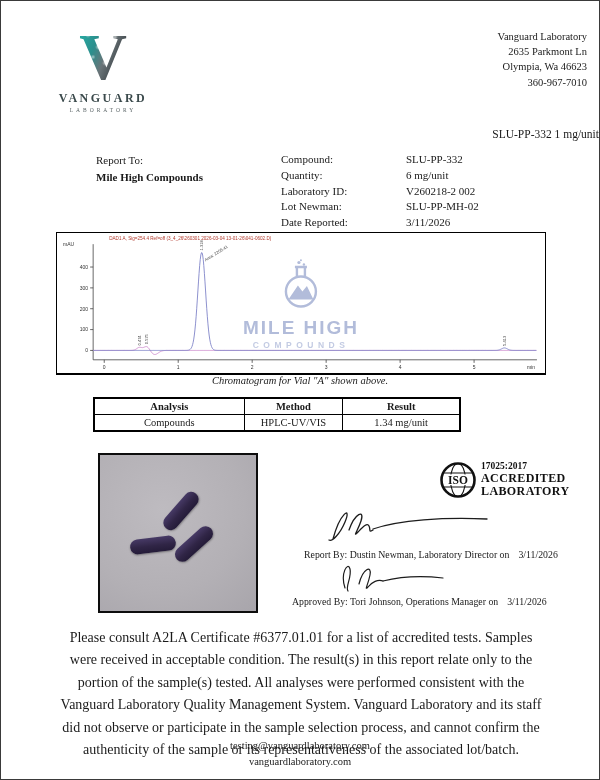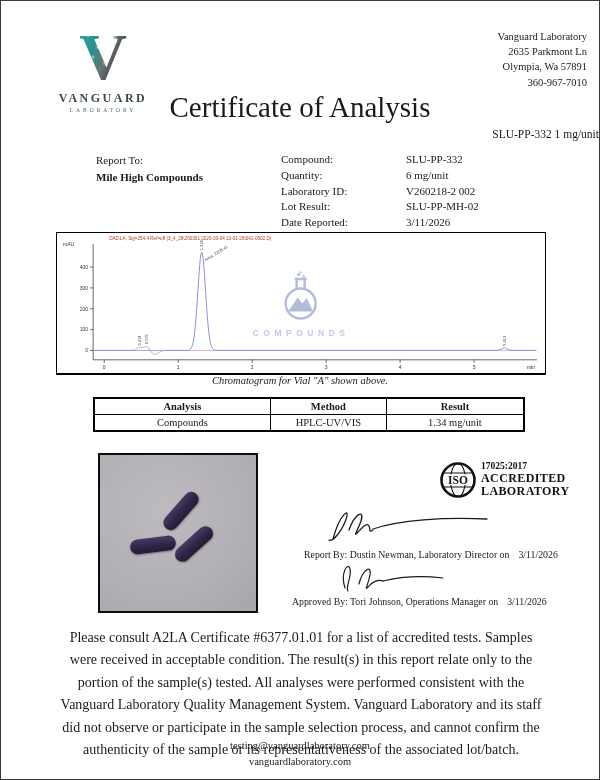--- a/index.html
+++ b/index.html
@@ -28,21 +28,21 @@
                border:1px solid #000;border-bottom:2px solid #000;background:#fff;}
   .chrom-panel svg.plot{position:absolute;left:0;top:0;width:100%;height:100%;}
   .watermark{position:absolute;left:50%;top:51%;transform:translate(-50%,-50%);
              text-align:center;font-family:"Liberation Sans",sans-serif;pointer-events:none;}
   .wm-text1{font-weight:bold;font-size:19px;letter-spacing:2px;color:#b2bcda;margin-top:2px;}
   .wm-text2{font-weight:bold;font-size:8.5px;letter-spacing:4.5px;color:#c3cbe3;margin-top:1px;}
   .caption{position:absolute;left:0;top:374px;width:100%;text-align:center;
            font-style:italic;font-size:10.5px;}
 
   
-  table.results{position:absolute;left:92px;top:396px;width:432px;border-collapse:collapse;
+  table.results{position:absolute;left:92px;top:396px;width:368px;border-collapse:collapse;
                 border:2px solid #000;font-size:10.5px;}
   table.results th,table.results td{border:1px solid #000;text-align:center;padding:2px 4px;}
   table.results th{font-weight:bold;}
 
   
   .photo{position:absolute;left:97px;top:452px;width:156px;height:156px;border:2px solid #0d0d0d;
          background:radial-gradient(circle at 40% 35%,#bebbc0 0%,#b3b0b5 60%,#a8a5ab 100%);}
   .capsule{position:absolute;width:46px;height:15px;border-radius:8px;
            background:linear-gradient(180deg,#473a66 0%,#302546 55%,#241b38 100%);
            box-shadow:0 1px 2px rgba(0,0,0,0.35);}
@@ -96,25 +96,24 @@
           <circle cx="40" cy="34" r="2.5"></circle>
       </g>
     </svg>
     <div class="logo-name">VANGUARD</div>
     <div class="logo-sub">LABORATORY</div>
   </div>
 
   <div class="address">
     <div>Vanguard Laboratory</div>
     <div>2635 Parkmont Ln</div>
-    <div>Olympia, Wa 57891</div>
+    <div>Olympia, Wa 46623</div>
     <div>360-967-7010</div>
   </div>
 
-  <div class="title">Certificate of Analysis</div>
   <div class="subtitle">SLU-PP-332 1 mg/unit</div>
 
   <div class="report-to">
     <div>Report To:</div>
     <div class="bold">Mile High Compounds</div>
   </div>
 
   <div class="details">
     <div class="row">
       <span class="lbl">Compound:</span>
@@ -122,21 +121,21 @@
       </div>
     <div class="row">
       <span class="lbl">Quantity:</span>
       <span class="val">6 mg/unit</span>
       </div>
     <div class="row">
       <span class="lbl">Laboratory ID:</span>
       <span class="val">V260218-2 002</span>
       </div>
     <div class="row">
-      <span class="lbl">Lot Result:</span>
+      <span class="lbl">Lot Newman:</span>
       <span class="val">SLU-PP-MH-02</span>
       </div>
     <div class="row">
       <span class="lbl">Date Reported:</span>
       <span class="val">3/11/2026</span>
       </div>
   </div>
 
   <div class="chrom-panel">
     <div class="watermark">
@@ -145,20 +144,21 @@
           <circle cx="27" cy="33" r="15"></circle>
           <path d="M23 19 L23 9 M31 19 L31 9 M21 8.5 L33 8.5"></path>
         </g>
         <g fill="#b2bcda">
           <circle cx="25" cy="4" r="1.6"></circle>
             <circle cx="30" cy="6" r="1.2"></circle>
             <circle cx="27" cy="1.8" r="1"></circle>
           <path d="M14.5 41 L24 27 L28.5 33 L33 27.5 L39.5 41 Z"></path>
         </g>
       </svg>
+      <div class="wm-text1">MILE HIGH</div>
       <div class="wm-text2">COMPOUNDS</div>
     </div>
     <svg class="plot" id="chromSvg" viewBox="0 0 486 138" preserveAspectRatio="none">
         <line x1="36" y1="125" x2="478" y2="125" stroke="#444444" stroke-width="0.8"></line>
         <line x1="36" y1="11" x2="36" y2="125" stroke="#444444" stroke-width="0.8"></line>
         <line x1="33" y1="115.75229357798166" x2="36" y2="115.75229357798166" stroke="#444444" stroke-width="0.8"></line>
         <text x="31" y="117.55229357798166" text-anchor="end" font-size="5" fill="#333" font-family="Liberation Sans,sans-serif">0</text>
         <line x1="33" y1="95.20183486238533" x2="36" y2="95.20183486238533" stroke="#444444" stroke-width="0.8"></line>
         <text x="31" y="97.00183486238532" text-anchor="end" font-size="5" fill="#333" font-family="Liberation Sans,sans-serif">100</text>
         <line x1="33" y1="74.65137614678899" x2="36" y2="74.65137614678899" stroke="#444444" stroke-width="0.8"></line>

